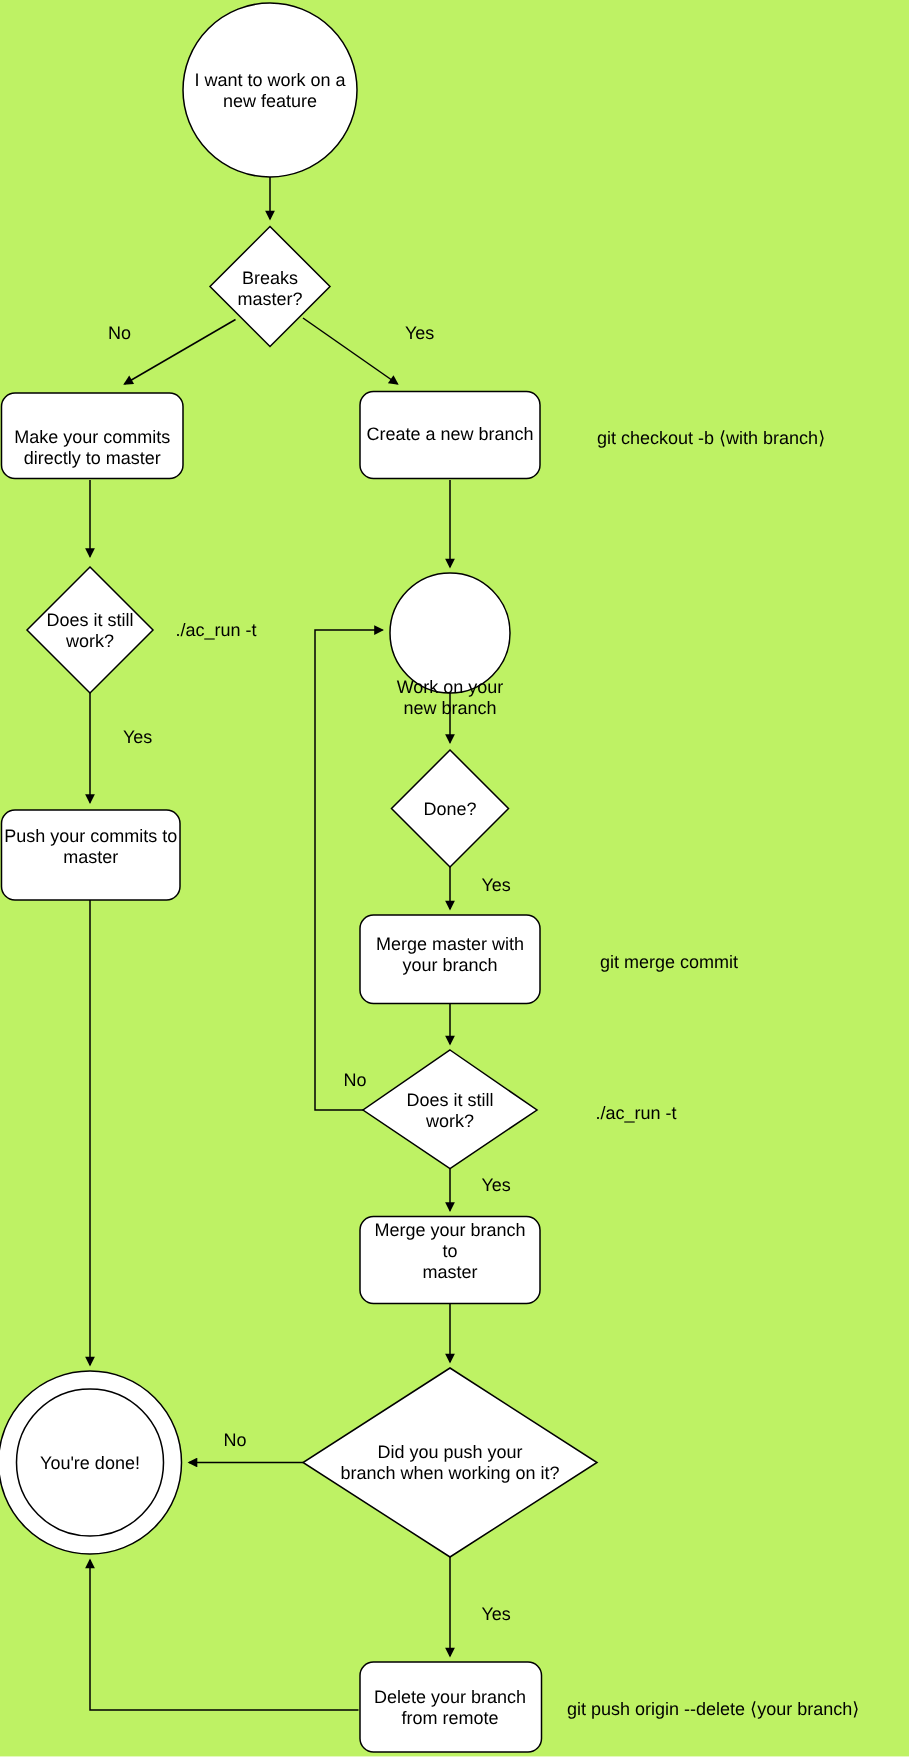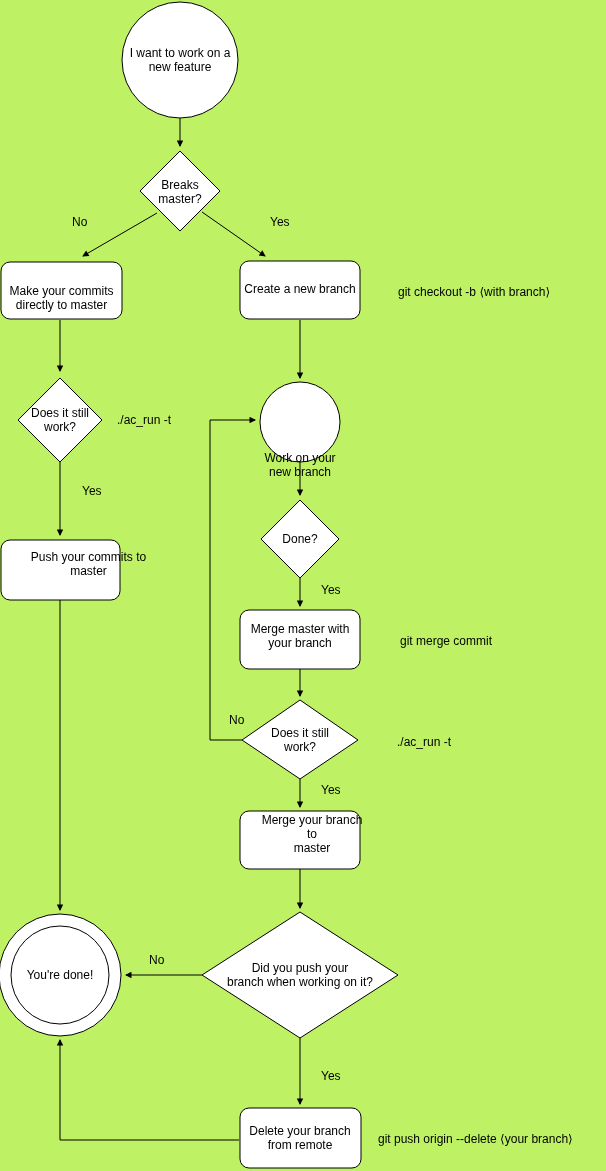--- a/index.html
+++ b/index.html
@@ -61,30 +61,30 @@
 
   <div class="lbl" style="left:126px;top:38px;width:108px;height:44px;">I want to work on a
 new feature</div>
   <div class="lbl" style="left:146px;top:176px;width:68px;height:31px;">Breaks
 master?</div>
   <div class="lbl" style="left:4px;top:262px;width:115px;height:71px;">Make your commits
 directly to master</div>
   <div class="lbl" style="left:240px;top:261px;width:120px;height:56px;">Create a new branch</div>
   <div class="lbl" style="left:24px;top:404px;width:72px;height:32px;">Does it still
 work?</div>
-  <div class="lbl" style="left:2px;top:540px;width:117px;height:48px;margin-left:28px;">Push your commits to
+  <div class="lbl" style="left:2px;top:540px;width:117px;height:48px;">Push your commits to
 master</div>
   <div class="lbl" style="left:258px;top:400px;width:84px;height:44px;margin-top:43px;">Work on your
 new branch</div>
   <div class="lbl" style="left:270px;top:526px;width:60px;height:26px;">Done?</div>
   <div class="lbl" style="left:244px;top:610px;width:112px;height:51px;">Merge master with
 your branch</div>
   <div class="lbl" style="left:264px;top:724px;width:72px;height:32px;">Does it still
 work?</div>
-  <div class="lbl" style="left:256px;top:811px;width:112px;height:46px;">Merge your branch to
+  <div class="lbl" style="left:244px;top:811px;width:112px;height:46px;">Merge your branch to
 master</div>
   <div class="lbl" style="left:212px;top:948px;width:176px;height:54px;">Did you push your
 branch when working on it?</div>
   <div class="lbl" style="left:10px;top:962px;width:100px;height:26px;">You're done!</div>
   <div class="lbl" style="left:244px;top:1108px;width:112px;height:60px;">Delete your branch
 from remote</div>
 
   <div class="tag" style="left:72px;top:215px;">No</div>
   <div class="tag" style="left:270px;top:215px;">Yes</div>
   <div class="tag" style="left:82px;top:484px;">Yes</div>

